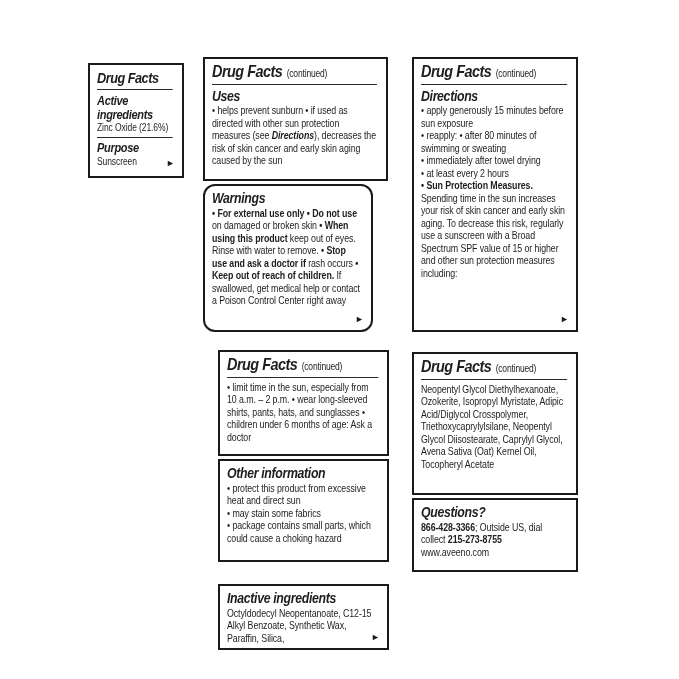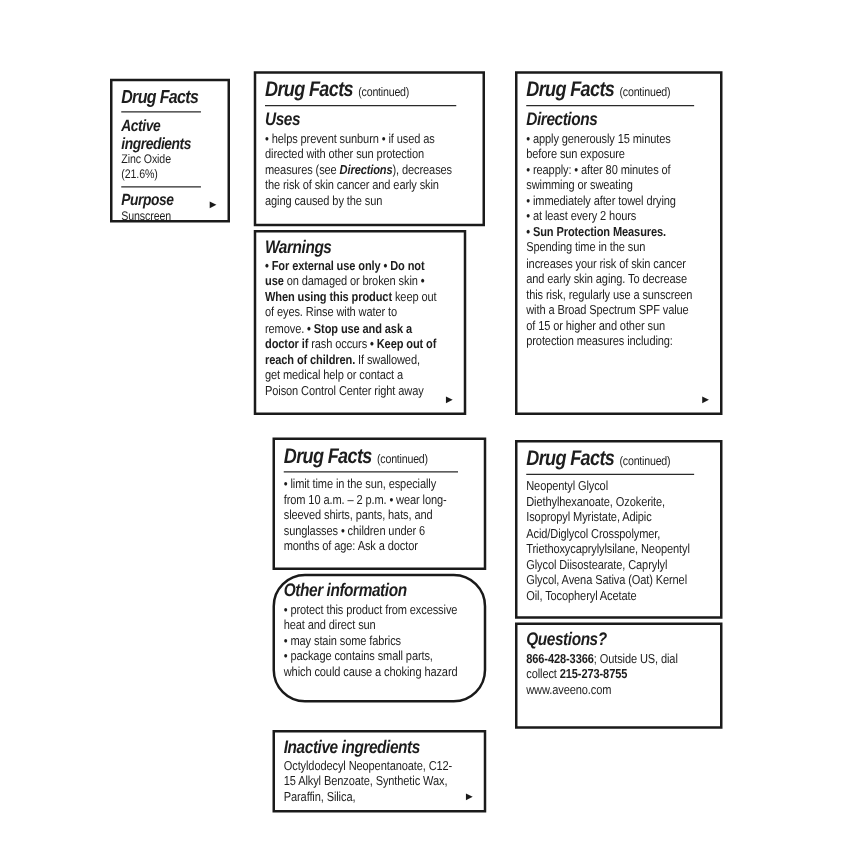--- a/index.html
+++ b/index.html
@@ -4,32 +4,32 @@
 <title>Drug Facts Label</title>
 <style>
   html,body{margin:0;padding:0;}
   body{
     width:679px;height:679px;position:relative;background:#ffffff;
     font-family:"Liberation Sans","DejaVu Sans",sans-serif;color:#1d1d1d;
     overflow:hidden;
   }
   .panel{
     position:absolute;background:#ffffff;border:2px solid #1a1a1a;
-    box-sizing:border-box;padding:4px 21px 4px 7px;overflow:hidden;
+    box-sizing:border-box;padding:4px 9px 4px 7px;overflow:hidden;
   }
   
   .p1{left:88px;top:63px;width:96px;height:115px;}
   .p2{left:203px;top:57px;width:185px;height:124px;}
-  .p3{left:203px;top:184px;width:170px;height:148px;}
+  .p3{left:203px;top:184px;width:170px;height:148px;border-radius:12px;}
   .p4{left:412px;top:57px;width:166px;height:275px;}
   .p5{left:218px;top:350px;width:171px;height:106px;}
-  .p6{left:218px;top:459px;width:171px;height:103px;border-radius:26px;}
+  .p6{left:218px;top:459px;width:171px;height:103px;}
   .p7{left:218px;top:565px;width:171px;height:66px;margin-top:19px;}
   .p8{left:412px;top:352px;width:166px;height:143px;}
-  .p9{left:412px;top:498px;width:166px;height:85px;}
+  .p9{left:412px;top:498px;width:166px;height:74px;}
   
   .sq{width:117.65%;transform:scaleX(0.85);transform-origin:0 0;}
   .phead{margin:0 0 1px 0;white-space:nowrap;}
   .ptitle{
     font-size:17px;font-weight:bold;font-style:italic;letter-spacing:-0.6px;
     line-height:1.1;
   }
   .p1 .ptitle{font-size:15px;}
   .continued{font-size:10px;font-weight:normal;font-style:normal;margin-left:5px;letter-spacing:-0.2px;}
   .trule{height:1px;background:#2a2a2a;margin:2px 0 4px 0;}

